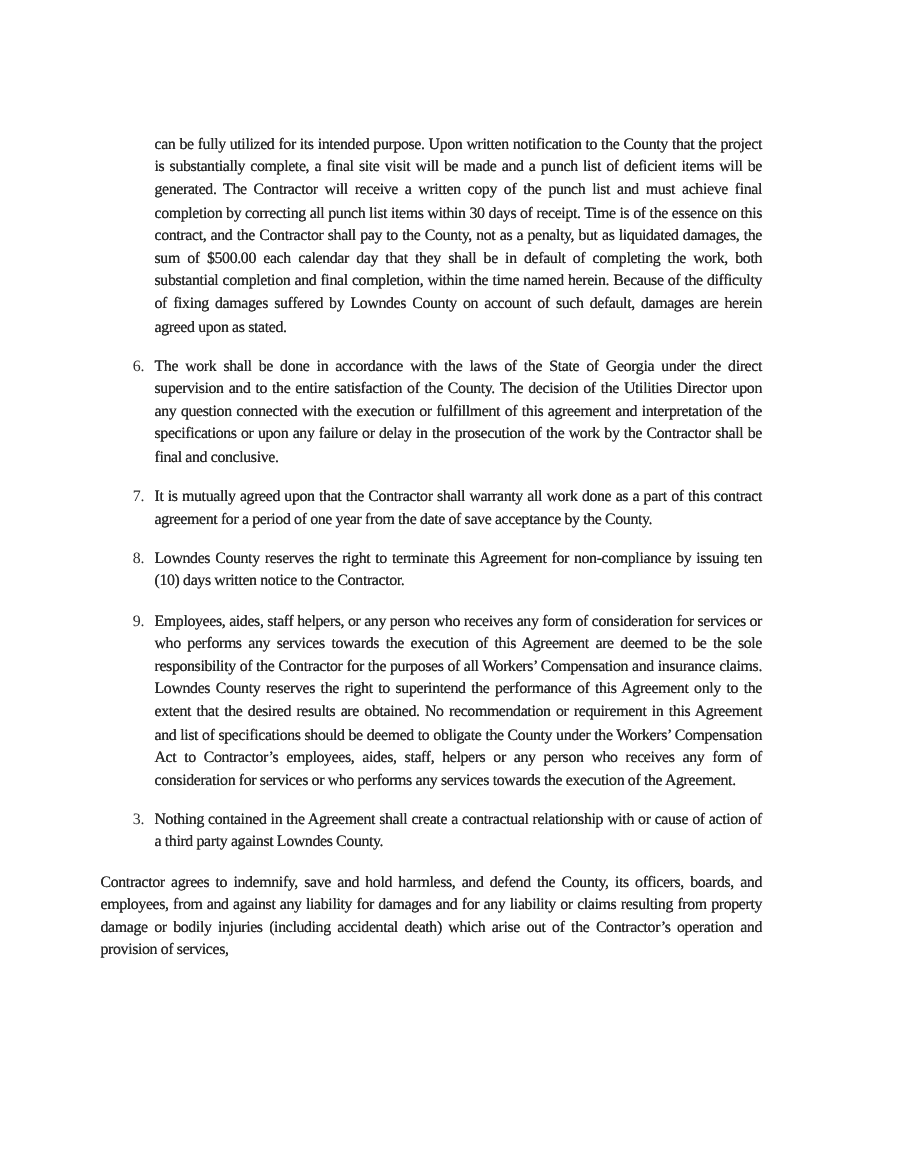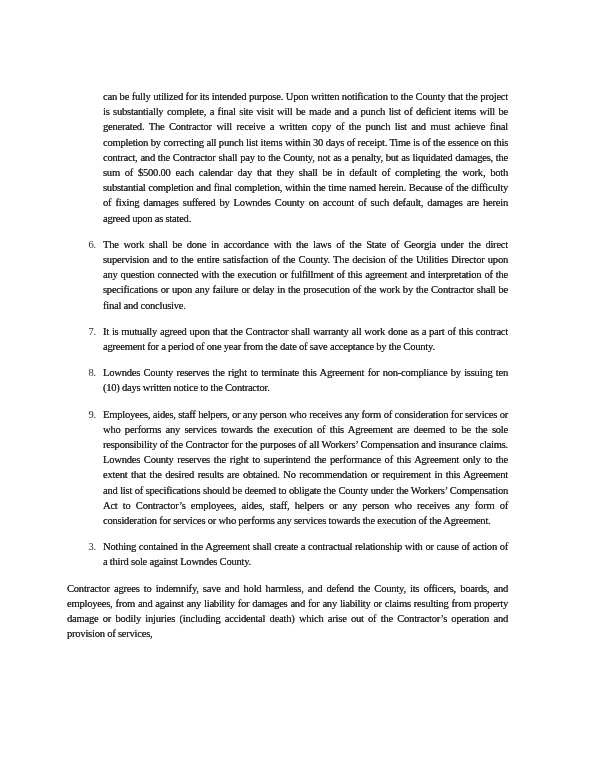--- a/index.html
+++ b/index.html
@@ -67,20 +67,20 @@
     <div class="body">Lowndes County reserves the right to terminate this Agreement for non-compliance by issuing ten (10) days written notice to the Contractor.</div>
   </div>
 
   <div class="para">
     <div class="num">9.</div>
     <div class="body">Employees, aides, staff helpers, or any person who receives any form of consideration for services or who performs any services towards the execution of this Agreement are deemed to be the sole responsibility of the Contractor for the purposes of all Workers’ Compensation and insurance claims.  Lowndes County reserves the right to superintend the performance of this Agreement only to the extent that the desired results are obtained.   No recommendation or requirement in this Agreement and list of specifications should be deemed to obligate the County under the Workers’ Compensation Act to Contractor’s employees, aides, staff, helpers or any person who receives any form of consideration for services or who performs any services towards the execution of the Agreement.</div>
   </div>
 
   <div class="para">
     <div class="num">3.</div>
-    <div class="body">Nothing contained in the Agreement shall create a contractual relationship with or cause of action of a third sole against Lowndes County.</div>
+    <div class="body">Nothing contained in the Agreement shall create a contractual relationship with or cause of action of a third party against Lowndes County.</div>
   </div>
 
   <div class="para">
     <div class="body">Contractor agrees to indemnify, save and hold harmless, and defend the County, its officers, boards, and employees, from and against any liability for damages and for any liability or claims resulting from property damage or bodily injuries (including accidental death) which arise out of the Contractor’s operation and provision of services,</div>
   </div>
 </div>
 </div>
 
 </body></html>

